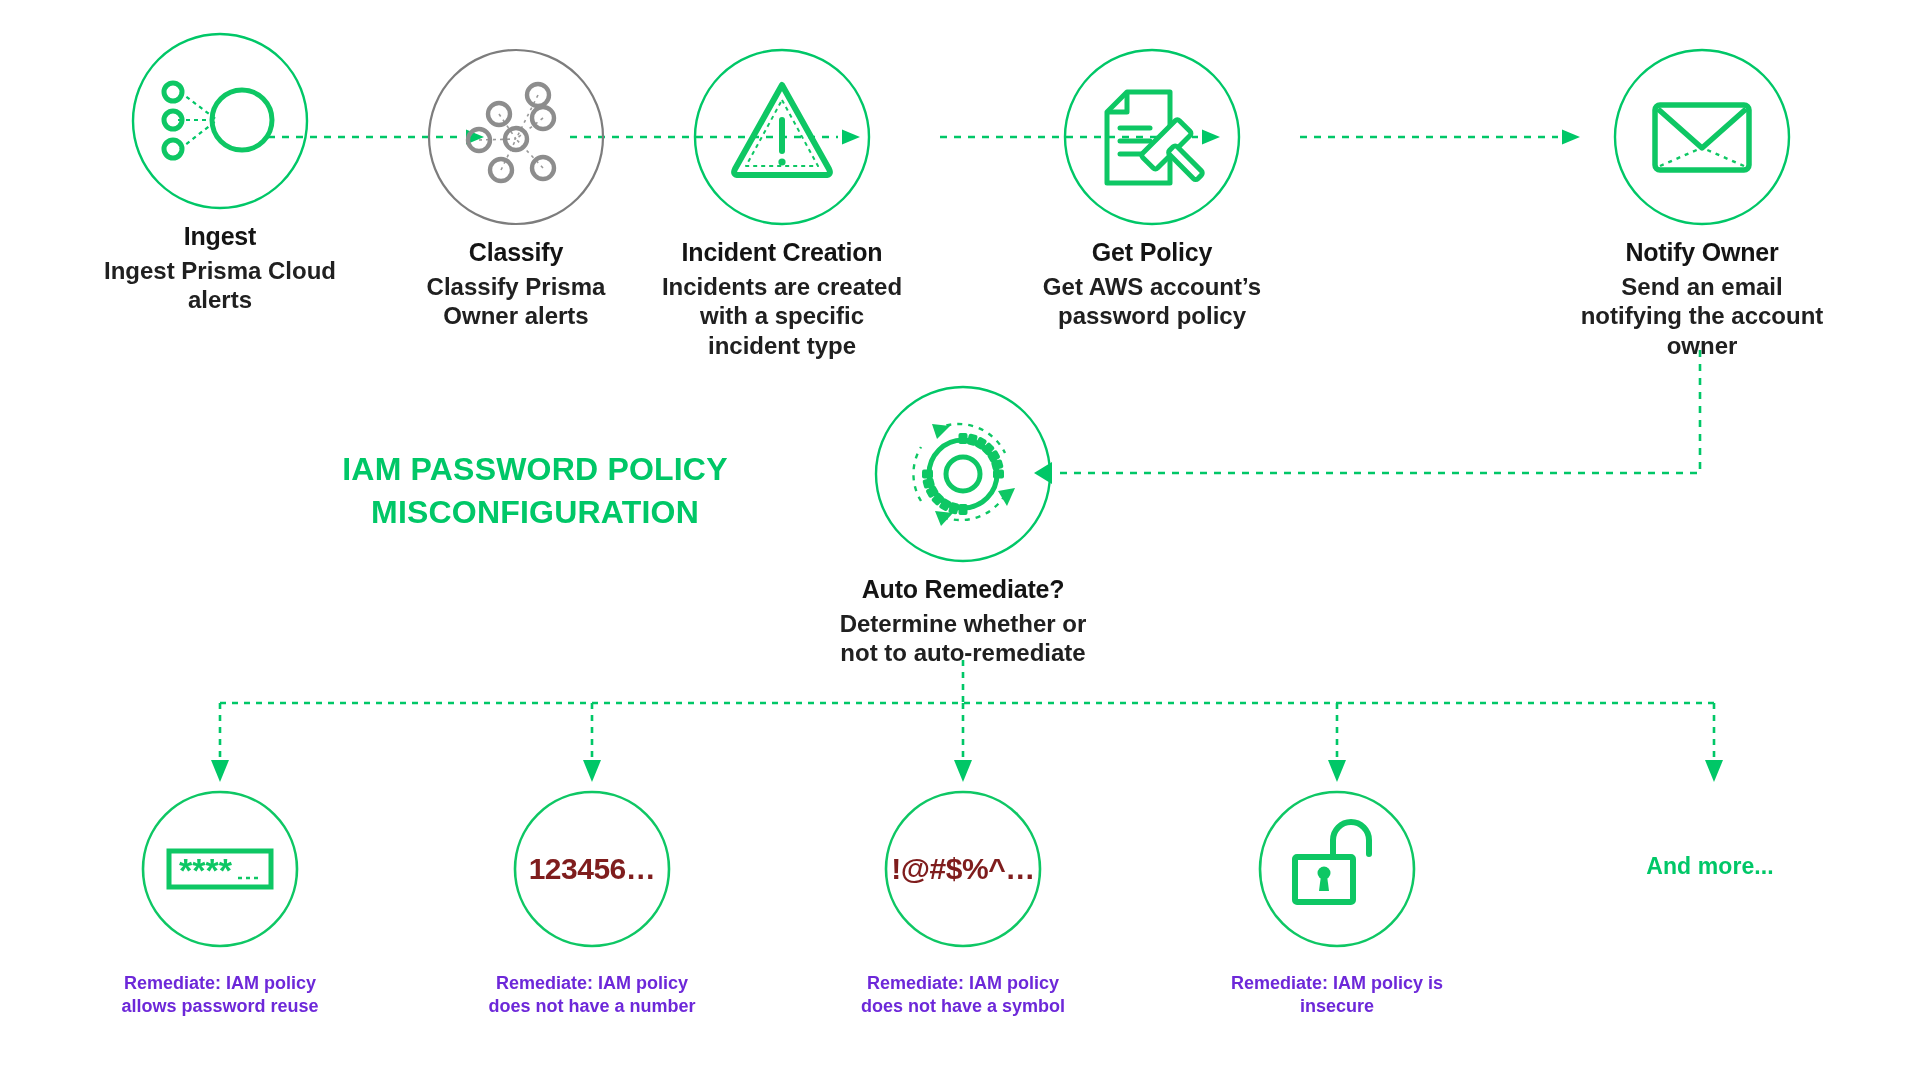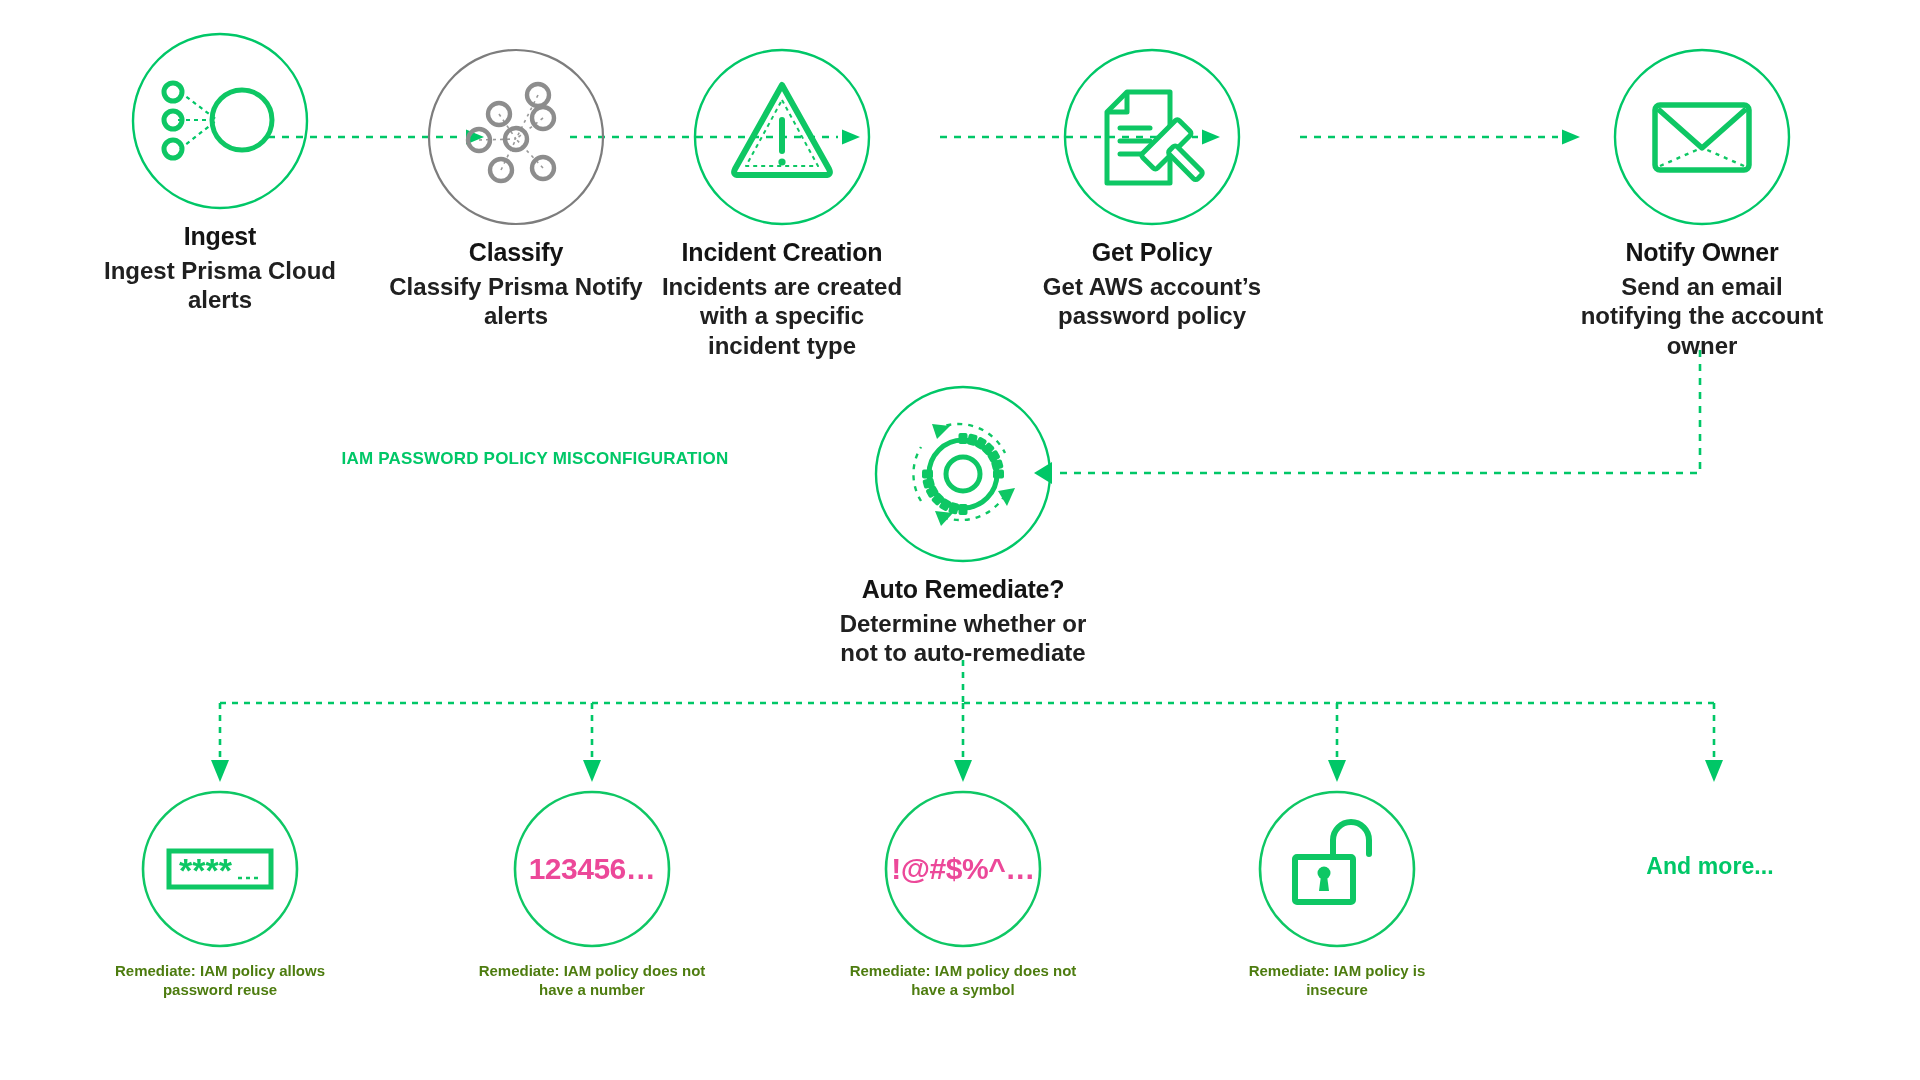--- a/index.html
+++ b/index.html
@@ -67,51 +67,51 @@
     text-align: center;
   }
   .leaf .circle-wrap {
     width: 158px;
     height: 158px;
     margin: 0 auto;
     position: relative;
   }
   .leaf .circle { width: 100%; height: 100%; display: block; }
   .leaf .caption {
-    margin-top: 14px;
-    font-size: 15px;
+    margin-top: 24px;
+    font-size: 18px;
     font-weight: bold;
     line-height: 1.26;
-    color: #4d7c0f;
+    color: #6d28d9;
   }
   .glyph-text {
     position: absolute;
     left: 0; top: 0;
     width: 100%; height: 100%;
     display: flex;
     align-items: center;
     justify-content: center;
     font-size: 30px;
     font-weight: bold;
-    color: #ec4899;
+    color: #7f1d1d;
     letter-spacing: -0.5px;
     font-family: "Liberation Sans", sans-serif;
   }
   
   .green-label {
     position: absolute;
     text-align: center;
     color: #00c767;
     font-weight: bold;
   }
   #misconfig-label {
     left: 300px;
     top: 448px;
     width: 470px;
-    font-size: 17px;
+    font-size: 32px;
     line-height: 1.33;
     letter-spacing: 0.2px;
   }
   #and-more-label {
     left: 1595px;
     top: 853px;
     width: 230px;
     font-size: 23px;
     letter-spacing: 0.1px;
   }
@@ -201,21 +201,21 @@
           <circle cx="72" cy="66" r="11"></circle>
           <circle cx="116" cy="70" r="11"></circle>
           <circle cx="52" cy="92" r="11"></circle>
           <circle cx="89" cy="91" r="11"></circle>
           <circle cx="74" cy="122" r="11"></circle>
           <circle cx="116" cy="120" r="11"></circle>
         </g>
       </svg>
     </div>
     <div class="title">Classify</div>
-    <div class="desc">Classify Prisma Notify alerts</div>
+    <div class="desc">Classify Prisma Owner alerts</div>
   </div>
 
   <div class="node" style="left:1022px; top:48px;">
     <div class="circle-wrap">
       <svg class="circle" viewBox="0 0 178 178" xmlns="http://www.w3.org/2000/svg">
         <circle cx="89" cy="89" r="87" fill="none" stroke="#00c767" stroke-width="2.4"></circle>
         <path d="M64 44 L107 44 L107 135 L44 135 L44 64 Z" fill="none" stroke="#0ec764" stroke-width="5" stroke-linejoin="round"></path>
         <path d="M64 44 L64 64 L44 64" fill="none" stroke="#0ec764" stroke-width="5" stroke-linejoin="round"></path>
         <g stroke="#0ec764" stroke-width="5" stroke-linecap="round">
           <line x1="57" y1="80" x2="87" y2="80"></line>

